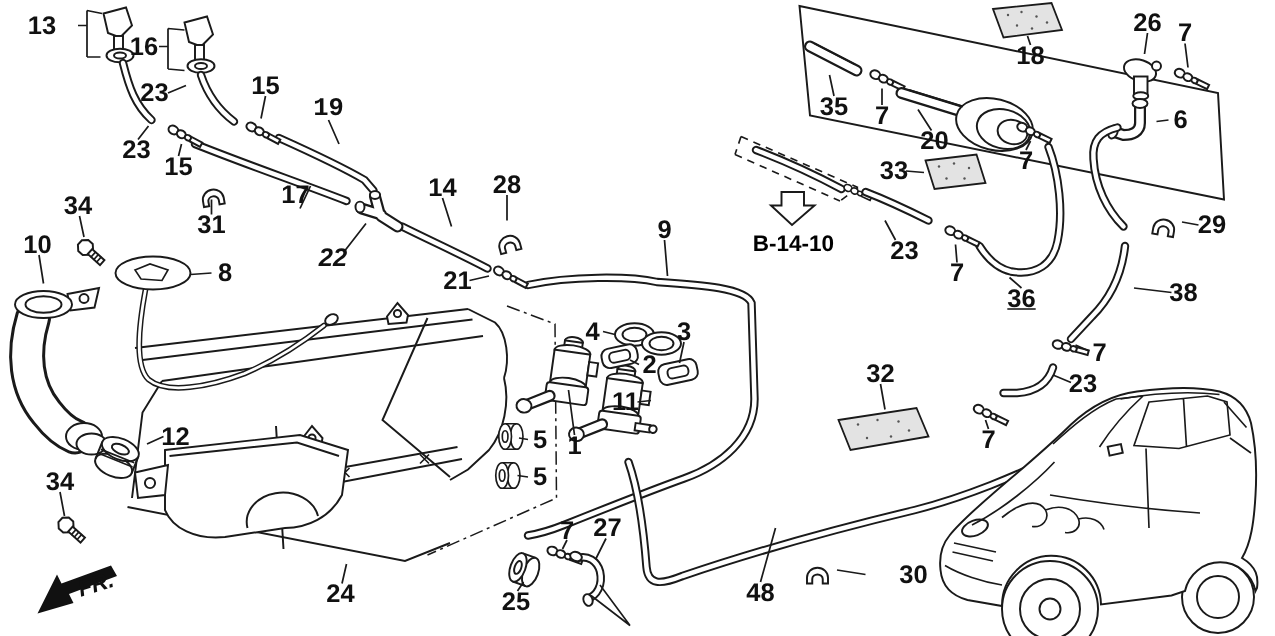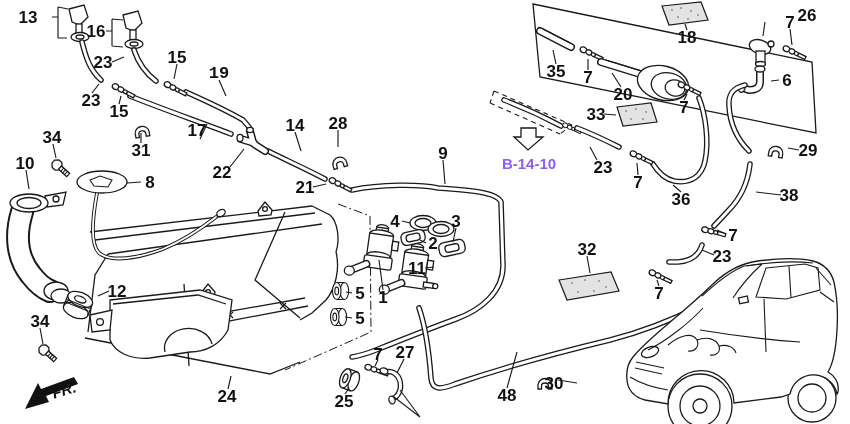--- a/index.html
+++ b/index.html
@@ -3,21 +3,21 @@
 <meta charset="utf-8">
 <style>
   html,body{margin:0;padding:0;background:#fff;}
   .stage{position:relative;width:850px;height:424px;background:#fff;overflow:hidden;
          font-family:"Liberation Sans",sans-serif;}
   .stage svg{position:absolute;left:0;top:0;}
   .callout{position:absolute;transform:translate(-50%,-50%);font-weight:bold;
            font-size:17px;color:#111;line-height:1;white-space:nowrap;
            font-family:"Liberation Sans",sans-serif;}
   .ref{position:absolute;transform:translate(-50%,-50%);font-weight:bold;font-size:15px;
-       color:#8b5cf6;white-space:nowrap;font-family:"Liberation Sans",sans-serif;}
+       color:#000000;white-space:nowrap;font-family:"Liberation Sans",sans-serif;}
   .code{position:absolute;transform:translate(-50%,-50%);font-size:16px;letter-spacing:2px;
         color:#111;white-space:nowrap;font-family:"Liberation Serif",serif;}
   .fr{position:absolute;transform:translate(-50%,-50%) rotate(-17deg);font-weight:bold;
       font-style:italic;font-size:15px;color:#111;white-space:nowrap;
       font-family:"Liberation Sans",sans-serif;}
   
   .ln{fill:none;stroke:#1a1a1a;stroke-width:1.3;}
   .thin{fill:none;stroke:#1a1a1a;stroke-width:1.1;}
   .tubeO{fill:none;stroke:#1a1a1a;stroke-width:5.6;stroke-linecap:round;}
   .tubeI{fill:none;stroke:#fff;stroke-width:3;stroke-linecap:round;}
@@ -349,21 +349,21 @@
 <div id="callout-layer">
       <div class="callout" style="left: 28px; top: 17px;">13</div>
       <div class="callout" style="left: 96px; top: 31px;">16</div>
       <div class="callout" style="left: 103px; top: 62px;">23</div>
       <div class="callout" style="left: 177px; top: 57px;">15</div>
       <div class="callout" style="left: 219px; top: 73px; font-family: Liberation Mono, monospace;">19</div>
       <div class="callout" style="left: 91px; top: 100px;">23</div>
       <div class="callout" style="left: 119px; top: 111px;">15</div>
       <div class="callout" style="left: 197px; top: 130px;">17</div>
       <div class="callout" style="left: 141px; top: 150px;">31</div>
-      <div class="callout" style="left: 222px; top: 172px;">22</div>
+      <div class="callout" style="left: 222px; top: 172px; font-style: italic;">22</div>
       <div class="callout" style="left: 295px; top: 125px;">14</div>
       <div class="callout" style="left: 338px; top: 123px;">28</div>
       <div class="callout" style="left: 305px; top: 187px;">21</div>
       <div class="callout" style="left: 443px; top: 153px;">9</div>
       <div class="callout" style="left: 52px; top: 137px;">34</div>
       <div class="callout" style="left: 25px; top: 163px;">10</div>
       <div class="callout" style="left: 150px; top: 182px;">8</div>
       <div class="callout" style="left: 117px; top: 291px;">12</div>
       <div class="callout" style="left: 40px; top: 321px;">34</div>
       <div class="callout" style="left: 227px; top: 396px;">24</div>
@@ -371,36 +371,36 @@
       <div class="callout" style="left: 360px; top: 318px;">5</div>
       <div class="callout" style="left: 383px; top: 297px;">1</div>
       <div class="callout" style="left: 395px; top: 221px;">4</div>
       <div class="callout" style="left: 433px; top: 243px;">2</div>
       <div class="callout" style="left: 456px; top: 221px;">3</div>
       <div class="callout" style="left: 417px; top: 268px;">11</div>
       <div class="callout" style="left: 344px; top: 401px;">25</div>
       <div class="callout" style="left: 378px; top: 354px;">7</div>
       <div class="callout" style="left: 405px; top: 352px;">27</div>
       <div class="callout" style="left: 507px; top: 395px;">48</div>
-      <div class="callout" style="left: 554px; top: 383px; text-align: center;">30</div>
+      <div class="callout" style="left: 609px; top: 383px; text-align: center;">30</div>
       <div class="callout" style="left: 587px; top: 249px;">32</div>
       <div class="callout" style="left: 596px; top: 114px;">33</div>
       <div class="callout" style="left: 623px; top: 94px;">20</div>
       <div class="callout" style="left: 556px; top: 71px;">35</div>
       <div class="callout" style="left: 588px; top: 77px;">7</div>
       <div class="callout" style="left: 687px; top: 37px;">18</div>
       <div class="callout" style="left: 684px; top: 107px;">7</div>
-      <div class="callout" style="left: 765px; top: 15px; margin-left: 42px;">26</div>
+      <div class="callout" style="left: 765px; top: 15px;">26</div>
       <div class="callout" style="left: 790px; top: 22px;">7</div>
       <div class="callout" style="left: 787px; top: 80px;">6</div>
       <div class="callout" style="left: 808px; top: 150px;">29</div>
       <div class="callout" style="left: 789px; top: 195px;">38</div>
       <div class="callout" style="left: 733px; top: 235px;">7</div>
       <div class="callout" style="left: 722px; top: 256px;">23</div>
       <div class="callout" style="left: 659px; top: 293px;">7</div>
-      <div class="callout" style="left: 681px; top: 199px;">36</div>
+      <div class="callout" style="left: 681px; top: 199px; text-decoration: underline;">36</div>
       <div class="callout" style="left: 603px; top: 167px;">23</div>
       <div class="callout" style="left: 638px; top: 182px;">7</div>
     </div>
 
 <div class="ref" style="left:529px;top:163px;">B-14-10</div>
 <div class="fr" style="left:64px;top:390px;">FR.</div>
 </div>
 
 </body></html>

